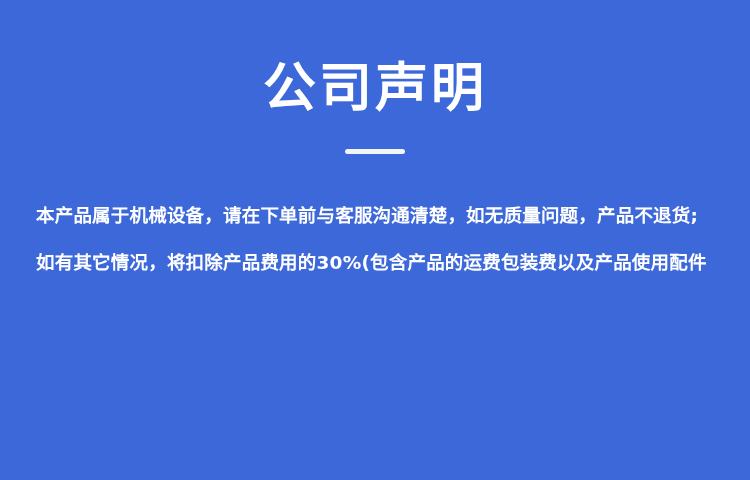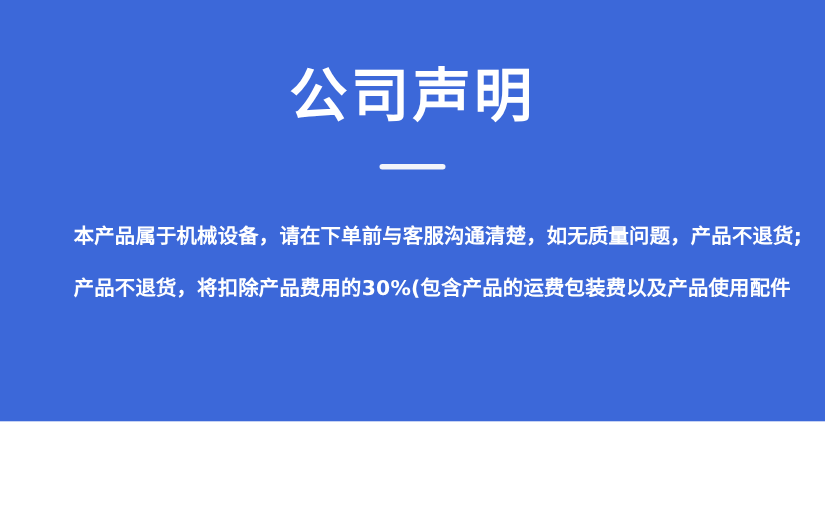--- a/index.html
+++ b/index.html
@@ -10,21 +10,21 @@
   body {
     width: 750px;
     height: 480px;
     overflow: hidden;
     font-family: "DejaVu Sans", "Liberation Sans", sans-serif;
   }
 
   #banner {
     position: relative;
     width: 750px;
-    height: 383px;
+    height: 480px;
     background: #3c68d9;
     box-sizing: border-box;
     overflow: hidden;
     padding-left: 44px;
   }
 
   
   #title-block {
     position: absolute;
     top: 55px;
@@ -64,32 +64,31 @@
 
   .statement-line {
     display: block;
     color: #ffffff;
     font-size: 18.5px;
     font-weight: 700;
     line-height: 47px;
     letter-spacing: 0.2px;
     white-space: nowrap;
     font-family: "DejaVu Sans", "Liberation Sans", sans-serif;
-    margin-left: 31px;
     -webkit-font-smoothing: antialiased;
   }
 </style>
 </head>
 <body>
 
 <div id="banner" style="background: rgb(60, 104, 217);">
 
   <div id="title-block">
     <h1 id="page-title" style="color: rgb(255, 255, 255);">公司声明</h1>
     <span id="title-divider" style="background: rgb(242, 244, 250);"></span>
   </div>
 
   <div id="statement-body">
     <span class="statement-line" style="color: rgb(255, 255, 255);">本产品属于机械设备，请在下单前与客服沟通清楚，如无质量问题，产品不退货;</span>
-    <span class="statement-line" style="color: rgb(255, 255, 255);">产品不退货，将扣除产品费用的30%(包含产品的运费包装费以及产品使用配件</span>
+    <span class="statement-line" style="color: rgb(255, 255, 255);">如有其它情况，将扣除产品费用的30%(包含产品的运费包装费以及产品使用配件</span>
   </div>
 
 </div>
 
 </body></html>

